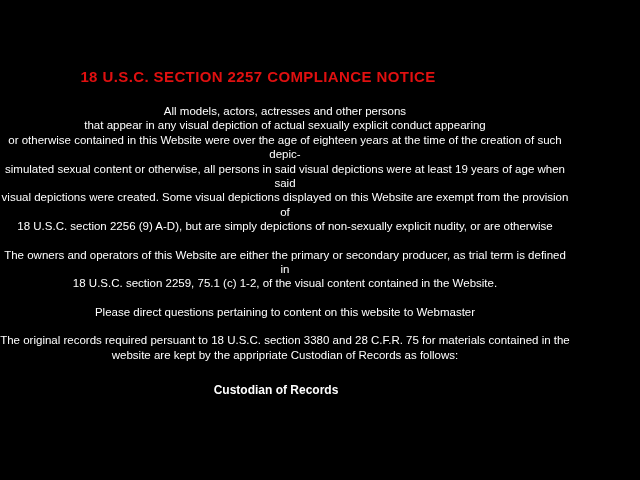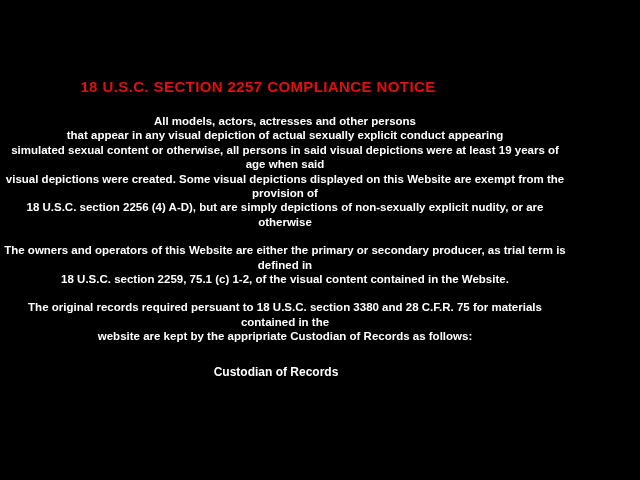--- a/index.html
+++ b/index.html
@@ -15,37 +15,37 @@
   }
   .page {
     position: relative;
     width: 640px;
     height: 480px;
     background: #000000;
     color: #ffffff;
   }
   .content {
     position: absolute;
-    top: 78px;
+    top: 68px;
     left: 0;
     width: 516px;
     text-align: center;
   }
   .notice-title {
     color: #e01010;
     font-size: 15px;
     font-weight: bold;
     letter-spacing: 0.4px;
     line-height: 18px;
     margin: 0 0 18px 0;
   }
   .para {
     font-size: 11.5px;
     line-height: 14.4px;
-    font-weight: bold;
+    font-weight: normal;
     color: #ffffff;
     margin: 4px auto;
     width: 570px;
     text-align: center;
   }
   .para + .para {
     margin-top: 14px;
   }
   .para span {
     display: block;
@@ -66,30 +66,34 @@
 <body>
 
 <div class="page">
   <div class="content">
 
     <div class="notice-title">18 U.S.C. SECTION 2257 COMPLIANCE NOTICE</div>
 
     <div class="para">
       <span>All models, actors, actresses and other persons</span>
       <span>that appear in any visual depiction of actual sexually explicit conduct appearing</span>
+      <span>or otherwise contained in this Website were over the age of eighteen years at the time of the creation  of such depic-</span>
       <span>simulated sexual content or otherwise, all persons in said visual depictions were at least 19 years of age when said</span>
       <span>visual depictions were created.  Some visual depictions displayed on this Website are exempt from the provision of</span>
-      <span>18 U.S.C. section 2256 (4) A-D), but are simply depictions of non-sexually explicit nudity, or are otherwise</span>
+      <span>18 U.S.C. section 2256 (9) A-D), but are simply depictions of non-sexually explicit nudity, or are otherwise</span>
     </div>
 
     <div class="para">
       <span>The owners and operators of this Website are either the primary or secondary producer, as trial term is defined in</span>
       <span>18 U.S.C. section 2259, 75.1 (c) 1-2, of the visual content contained in the Website.</span>
     </div>
 
+    <div class="para">
+      <span>Please direct questions pertaining to content on this website to Webmaster</span>
+    </div>
 
     <div class="para">
       <span>The original records required persuant to 18 U.S.C. section 3380 and 28 C.F.R. 75 for materials contained in the</span>
       <span>website are kept by the appripriate Custodian of Records as follows:</span>
     </div>
 
     <div class="custodian">
       <span class="line">Custodian of Records</span>
 
     </div>

